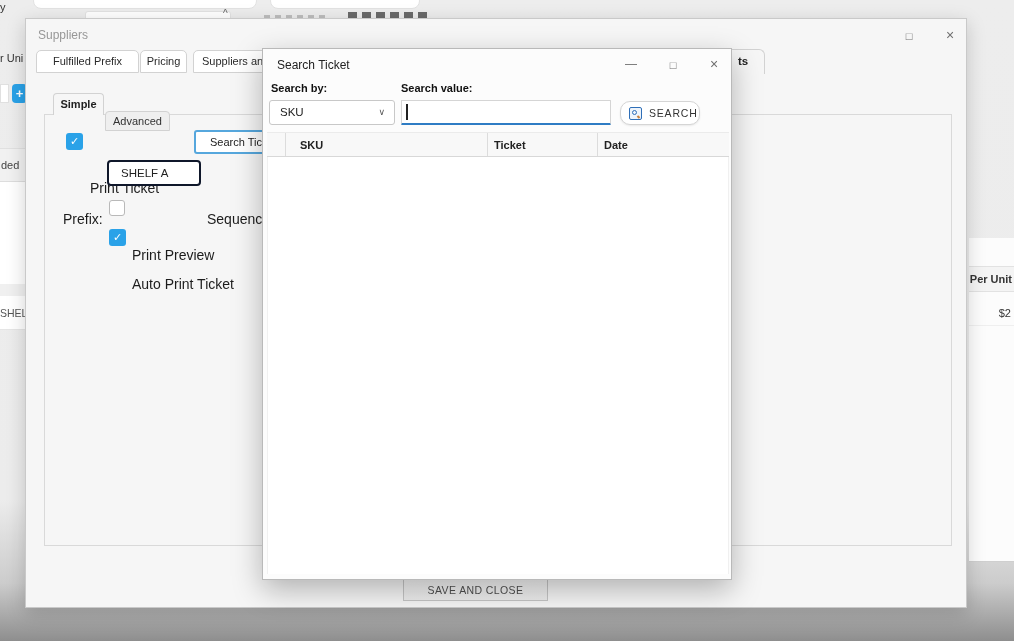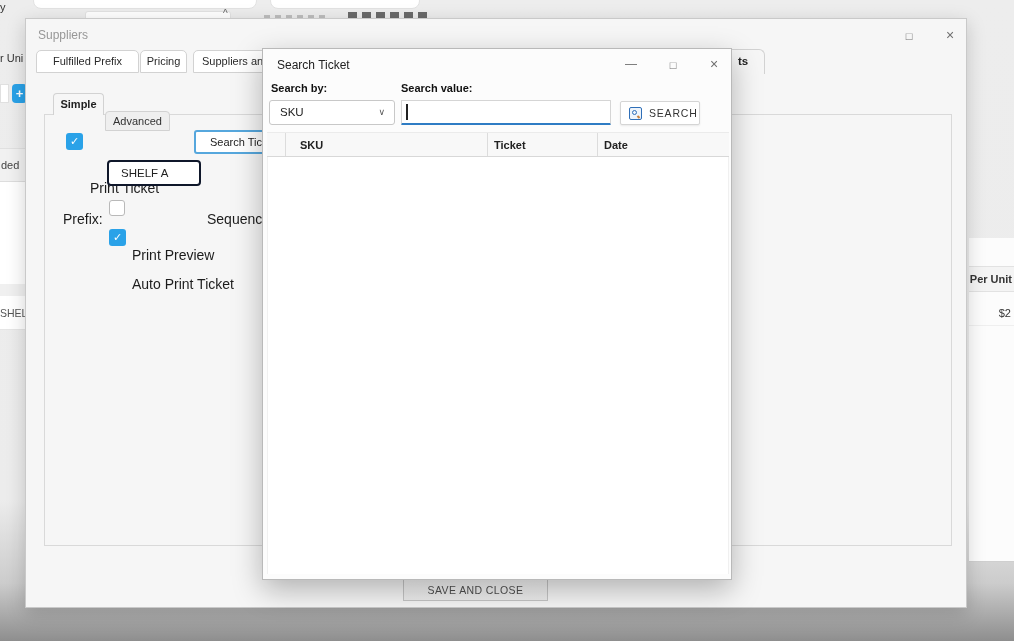--- a/index.html
+++ b/index.html
@@ -100,21 +100,21 @@
   .dropdown .chev { position:absolute; right:9px; top:0; font-size:9px; color:#555; line-height:23px; }
   .search-value-input {
     left:138px; top:51px; width:210px; height:25px;
     background:#fff; border:1px solid #d5d5d5; border-bottom:2px solid #2e7cc4;
     border-radius:1px; font-family:"Liberation Sans",sans-serif; font-size:11.5px;
     padding-left:5px; outline:none;
   }
   .caret { left:143px; top:55px; width:1.5px; height:16px; background:#222; z-index:2; }
   .search-btn {
     left:357px; top:52px; width:80px; height:24px;
-    background:#fff; border:1px solid #d5d5d5; border-radius:2px;
+    background:#fff; border:1px solid #d5d5d5; border-radius:10px;
     box-shadow:0 1px 2px rgba(0,0,0,.08);
     display:flex; align-items:center; gap:7px; padding-left:8px;
   }
   .mag-icon { width:13px; height:13px; border:1.5px solid #2f6fb8; border-radius:2px; position:relative; background:#eef4fb; }
   .mag-icon .lens { position:absolute; left:2px; top:2px; width:5px; height:5px; border:1.4px solid #2f6fb8; border-radius:50%; }
   .mag-icon .handle { position:absolute; right:1px; bottom:1px; width:3px; height:2px; background:#c87f3a; transform:rotate(45deg); }
   .search-btn-label { font-size:10.5px; letter-spacing:.8px; color:#333; }
 
   .result-table { left:4px; top:83px; width:462px; height:443px; }
   .thead { display:flex; height:25px; background:#f8f8f8; border-top:1px solid #ebebeb; border-bottom:1px solid #d8d8d8; }

